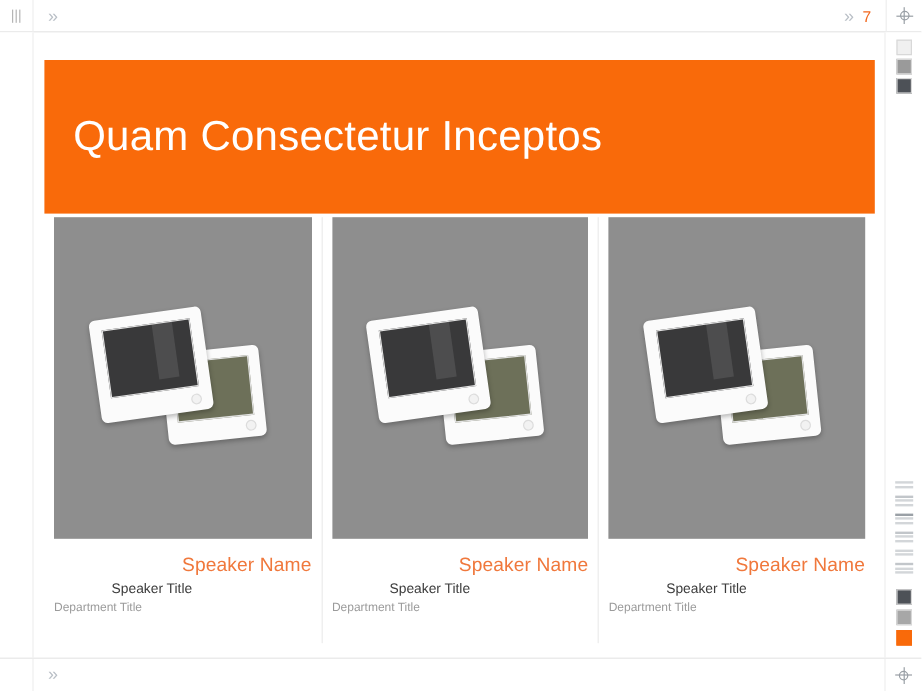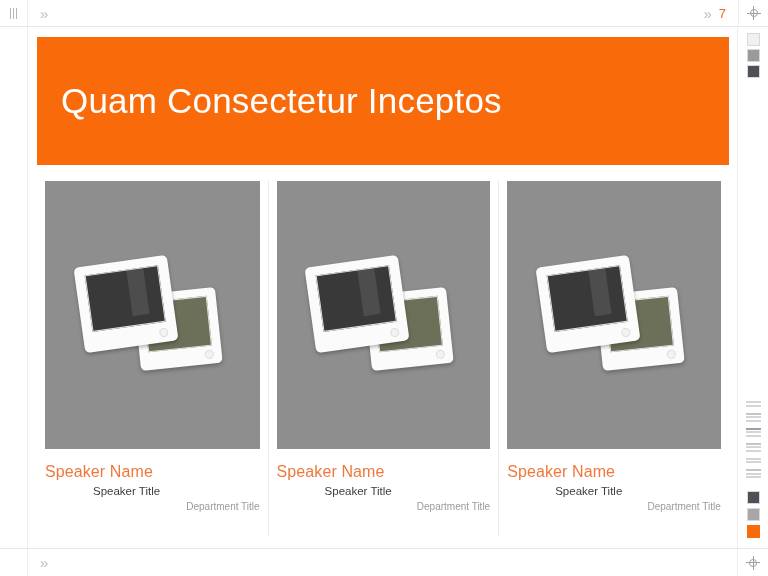--- a/index.html
+++ b/index.html
@@ -117,21 +117,21 @@
   }
 
   
   .canvas {
     position: absolute; left: 29px; top: 28px;
     width: 708px; height: 520px;
     background: #ffffff;
   }
 
   .banner {
-    position: absolute; left: 8px; top: 9px;
+    position: absolute; left: 8px; top: 22px;
     width: 692px; height: 128px;
     background: #f96a0a;
     display: flex; align-items: center;
   }
   .banner-title {
     color: #ffffff;
     font-size: 35px;
     font-weight: 300;
     letter-spacing: 0.2px;
     margin-left: 24px;
@@ -192,29 +192,29 @@
   .frame.a .inner { left: 10px; top: 9px; right: 10px; bottom: 20px; background: #39393a; }
   .frame.a .glint {
     position: absolute; left: 52px; top: 9px; width: 17px; bottom: 30px;
     background: rgba(255,255,255,0.10);
   }
   .frame.a .dot { right: 9px; bottom: 5px; }
 
   .meta { padding-top: 13px; }
   .sp-name {
     color: #f0783c; font-size: 16px; font-weight: 400;
-    line-height: 20px; letter-spacing: 0.1px;
+    line-height: 20px; letter-spacing: 0.1px; text-align: right;
   }
   .sp-title {
     color: #3c3c3c; font-size: 11.5px; font-weight: 400;
     line-height: 16px; margin-top: 1px; margin-left: 48px;
   }
   .sp-dept {
     color: #9b9b9b; font-size: 10px; font-weight: 400;
-    line-height: 14px; margin-top: 1px; text-align: right;
+    line-height: 14px; margin-top: 1px;
   }
 </style>
 </head>
 <body>
 
 <div class="app">
 
   <div class="topbar">
     <div class="tb-left-rail">
       <span class="grip-icon">

